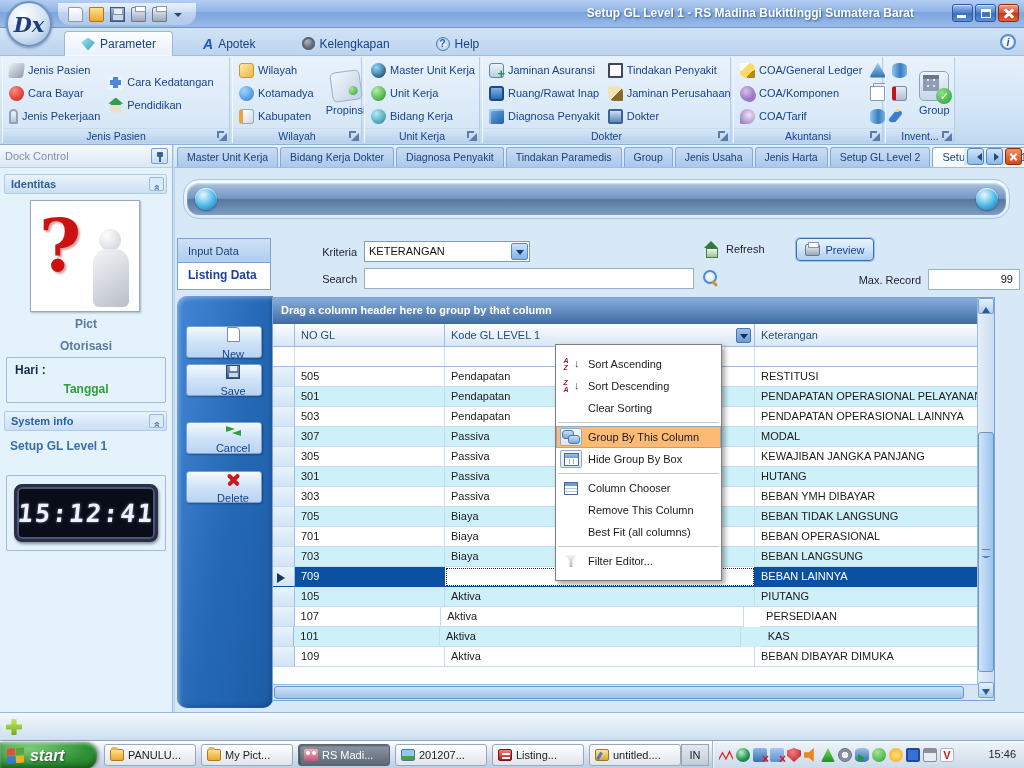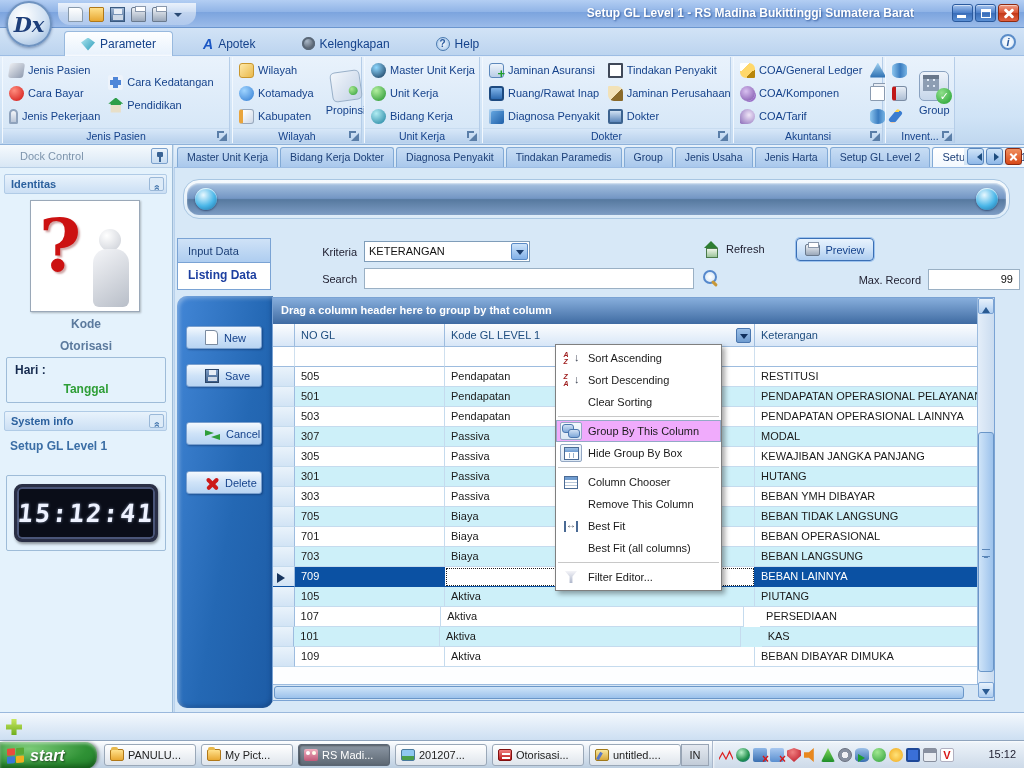--- a/index.html
+++ b/index.html
@@ -87,21 +87,21 @@
 .ic-copy{background:#fff;border:1px solid #8a9bb0;border-radius:1px;box-shadow:3px -3px 0 -1px #e8edf4,3px -3px 0 0 #8a9bb0;}
 .ic-cylinder{border-radius:50%/28%;background:linear-gradient(90deg,#8ec6ee,#3a7cc0 55%,#77b4e4);}
 .ic-film{background:linear-gradient(#e8eef6,#aebfd4);border:1px solid #7a8ca4;border-left:4px solid #c01818;}
 .ic-pencil{background:linear-gradient(135deg,#ffd24a 20%,#3a7cd0 20% 85%,#f0c8a0 85%);border-radius:2px 2px 4px 2px;transform:rotate(40deg);width:7px;}
 .ic-calc-check{background:linear-gradient(#eef3fa,#c6d6ea);border:1px solid #8aa2c0;}
 .ic-calc-check::before{content:"";position:absolute;left:3px;top:3px;width:16px;height:16px;background:linear-gradient(#4a5a70,#4a5a70) 0 0/16px 4px no-repeat,repeating-linear-gradient(90deg,#7a8ca4 0 4px,transparent 4px 6px),repeating-linear-gradient(#7a8ca4 0 4px,transparent 4px 6px);opacity:.8;}
 .ic-calc-check::after{content:"\2713";position:absolute;right:-4px;bottom:-4px;width:16px;height:16px;border-radius:50%;background:radial-gradient(circle at 35% 30%,#8fe08a,#1e9e2e);color:#fff;font-size:11px;font-weight:bold;text-align:center;line-height:16px;}
 
 
 .dock{position:absolute;left:0;top:145px;width:173px;height:567px;background:#e4f2fc;border-right:1px solid #9ebcd8;}
-.dockhdr{position:absolute;left:0;top:0;width:100%;height:23px;background:linear-gradient(#f6fafd,#d8e7f5);border-bottom:1px solid #b8cfe6;color:#7d94ac;font-size:11px;line-height:22px;padding-left:20px;}
+.dockhdr{position:absolute;left:0;top:0;width:100%;height:23px;background:linear-gradient(#f6fafd,#d8e7f5);border-bottom:1px solid #b8cfe6;color:#7d94ac;font-size:11px;line-height:22px;padding-left:5px;}
 .pinbtn{position:absolute;right:4px;top:3px;width:17px;height:16px;border:1px solid #7aa0cc;border-radius:2px;background:linear-gradient(#eaf3fc,#c8ddf2);cursor:pointer;}
 .pinbtn::before{content:"";position:absolute;left:5px;top:3px;width:6px;height:5px;background:#3a6394;border-radius:1px;}
 .pinbtn::after{content:"";position:absolute;left:7px;top:8px;width:2px;height:5px;background:#3a6394;}
 .grphdr{position:absolute;left:4px;right:5px;height:20px;background:linear-gradient(#e9f3fc,#cbdff4);border:1px solid #b0cbe6;border-radius:2px;color:#2c619e;font-weight:bold;line-height:18px;padding-left:6px;}
 .chevbtn{position:absolute;right:2px;top:2px;width:15px;height:14px;border:1px solid #9ab8d8;border-radius:2px;background:#ddebf8;color:#4a7ab0;text-align:center;cursor:pointer;}
 .chevbtn::before{content:"\00BB";display:inline-block;transform:rotate(-90deg);font-size:11px;line-height:13px;}
 .imgbox{position:absolute;left:30px;top:55px;width:110px;height:112px;background:#fff;border:1px solid #9aa8b8;box-shadow:1px 1px 2px rgba(0,0,0,.25);overflow:hidden;}
 .qmark{position:absolute;left:8px;top:2px;font-family:"DejaVu Serif",serif;font-size:72px;font-weight:bold;color:#cc1111;text-shadow:2px 2px 2px rgba(120,0,0,.35);}
 .figure-head{position:absolute;right:18px;top:28px;width:22px;height:22px;border-radius:50%;background:radial-gradient(circle at 35% 30%,#ffffff,#c8ccd4);}
 .figure-body{position:absolute;right:10px;top:48px;width:36px;height:58px;border-radius:14px 14px 6px 6px;background:linear-gradient(145deg,#f4f5f8,#b8bec8);}
@@ -149,21 +149,21 @@
 .house{width:16px;height:15px;position:relative;}
 .house::before{content:"";position:absolute;left:1px;top:0;border-left:7px solid transparent;border-right:7px solid transparent;border-bottom:7px solid #2e7d32;}
 .house::after{content:"";position:absolute;left:3px;top:7px;width:10px;height:8px;background:linear-gradient(#eef4e8,#9cc49a);border:1px solid #4a7a4a;}
 .previewbtn{position:absolute;left:621px;top:70px;width:78px;height:23px;border:1px solid #3a6fb5;border-radius:4px;background:linear-gradient(#e8f3fd,#cfe3f8 50%,#aecdf0);box-shadow:0 0 0 1px #9cc2ee;display:flex;align-items:center;justify-content:center;gap:5px;color:#15428b;cursor:pointer;}
 .printer{width:15px;height:12px;position:relative;background:linear-gradient(#eef1f5,#9aa8ba);border:1px solid #6a7a8e;border-radius:2px;}
 .printer::before{content:"";position:absolute;left:2px;top:-3px;width:9px;height:4px;background:#fff;border:1px solid #8a98ac;}
 .maxrec{position:absolute;left:753px;top:101px;width:92px;height:21px;background:#fff;border:1px solid #9ab0c4;text-align:right;padding:3px 6px 0 0;color:#111;}
 
 
 .actionpanel{position:absolute;left:2px;top:128px;width:96px;height:412px;border-radius:10px 0 10px 10px;background:linear-gradient(100deg,#4286d6,#2468b4 55%,#1d5ca6);box-shadow:inset 2px 2px 4px rgba(255,255,255,.35),inset -2px -2px 4px rgba(0,30,80,.3);}
-.abtn{position:absolute;left:9px;width:76px;height:23px;border:1px solid #7aa0cf;border-radius:3px;background:linear-gradient(#f4f9fe,#cfe3f8 50%,#b8d4f2);display:flex;align-items:center;gap:6px;padding-left:18px;color:#15428b;cursor:pointer;box-shadow:1px 1px 2px rgba(0,20,60,.35);}
+.abtn{position:absolute;left:9px;width:76px;height:32px;border:1px solid #7aa0cf;border-radius:3px;background:linear-gradient(#f4f9fe,#cfe3f8 50%,#b8d4f2);display:flex;align-items:center;gap:6px;padding-left:18px;color:#15428b;cursor:pointer;box-shadow:1px 1px 2px rgba(0,20,60,.35);flex-direction:column;}
 .ai{flex:none;position:relative;}
 .ai-new-doc{width:13px;height:15px;background:#fff;border:1px solid #7a8ba0;border-radius:0 4px 0 0;}
 .ai-save{width:14px;height:14px;background:linear-gradient(#7d9cc4,#3c5e8a);border:1px solid #2c4668;}
 .ai-save::before{content:"";position:absolute;left:3px;top:0;width:7px;height:5px;background:#e8eef6;}
 .ai-save::after{content:"";position:absolute;left:2px;bottom:1px;width:9px;height:4px;background:#cdd8e6;}
 .ai-cancel{width:15px;height:13px;}
 .ai-cancel::before{content:"";position:absolute;left:0;top:1px;width:0;height:0;border:5px solid transparent;border-left:9px solid #2e9e3a;transform:scaleY(.6);}
 .ai-cancel::after{content:"";position:absolute;right:0;bottom:-2px;width:0;height:0;border:5px solid transparent;border-right:9px solid #2e9e3a;transform:scaleY(.6);}
 .ai-delete{width:14px;height:14px;}
 .ai-delete::before,.ai-delete::after{content:"";position:absolute;left:0;top:6px;width:15px;height:3.5px;background:#cc1818;border-radius:2px;}
@@ -197,23 +197,23 @@
 .sarr.up{top:0;}
 .sarr.up::before{content:"";position:absolute;left:3px;top:4px;border:4px solid transparent;border-bottom:6px solid #2a5a92;}
 .sarr.down{top:384px;}
 .sarr.down::before{content:"";position:absolute;left:3px;top:6px;border:4px solid transparent;border-top:6px solid #2a5a92;}
 .vthumb{position:absolute;left:0;top:134px;width:16px;height:240px;background:linear-gradient(90deg,#cfe4f8,#9cc2ec);border:1px solid #6a96c8;border-radius:3px;}
 .vthumb::before{content:"";position:absolute;left:3px;right:3px;top:50%;height:6px;margin-top:-3px;border-top:1px solid #5a86b8;border-bottom:1px solid #5a86b8;box-shadow:0 3px 0 -2px #5a86b8;}
 .hscroll{position:absolute;left:0;top:386px;width:705px;height:16px;background:#d6e6f5;border-top:1px solid #9dbcdf;}
 .hthumb{position:absolute;left:1px;top:1px;width:690px;height:13px;background:linear-gradient(#cfe4f8,#9cc2ec);border:1px solid #6a96c8;border-radius:3px;}
 
 
-.ctxmenu{position:absolute;left:380px;top:176px;width:167px;background:#fff;border:1px solid #7f7f7f;box-shadow:3px 3px 5px rgba(0,0,0,.35);z-index:90;padding:2px 0;}
+.ctxmenu{position:absolute;left:380px;top:176px;width:167px;background:#fff;border:1px solid #7f7f7f;box-shadow:3px 3px 5px rgba(0,0,0,.35);z-index:90;padding:8px 0;}
 .mitem{position:relative;display:flex;align-items:center;height:22px;padding:0 8px 0 4px;color:#1a1a1a;cursor:pointer;}
-.mitem.hl{background:#f0abfc;box-shadow:inset 0 0 0 1px #93a9c6;}
+.mitem.hl{background:#fdba74;box-shadow:inset 0 0 0 1px #93a9c6;}
 .micbox{width:22px;height:18px;display:flex;align-items:center;justify-content:center;margin-right:6px;flex:none;}
 .micbox.boxed{border:1px solid #94a8c4;background:linear-gradient(#f4f8fc,#dce8f4);border-radius:2px;}
 .msep{height:1px;background:#c8c8c8;margin:3px 2px;}
 .mic{position:relative;display:inline-block;}
 .mic-sort-asc,.mic-sort-desc{width:17px;height:16px;}
 .mic-sort-asc::before{content:"A\A Z";white-space:pre;position:absolute;left:1px;top:1px;font-size:7px;line-height:7px;font-weight:bold;color:#a02020;}
 .mic-sort-desc::before{content:"Z\A A";white-space:pre;position:absolute;left:1px;top:1px;font-size:7px;line-height:7px;font-weight:bold;color:#a02020;}
 .mic-sort-asc::after,.mic-sort-desc::after{content:"\2193";position:absolute;right:0;top:1px;font-size:11px;line-height:13px;color:#404858;font-weight:bold;}
 .mic-group-by{width:18px;height:14px;}
 .mic-group-by::before{content:"";position:absolute;left:0;top:0;width:10px;height:7px;border-radius:3px;background:linear-gradient(#cfe0f4,#7fa8d8);border:1px solid #4a76ae;}
@@ -464,21 +464,21 @@
       <span class="pinbtn"></span>
     </div>
     <div class="grphdr" style="top:29px;"><span>Identitas</span>
       <span class="chevbtn"></span>
     </div>
     <div class="imgbox">
       <span class="qmark">?</span>
       <span class="figure-head"></span>
       <span class="figure-body"></span>
     </div>
-    <div class="dklabel" style="top:172px;">Kode</div>
+    <div class="dklabel" style="top:172px;">Pict</div>
     <div class="dklabel" style="top:194px;">Otorisasi</div>
     <div class="datebox">
       <span class="daylbl">Hari :</span>
       <span class="datelbl">Tanggal</span>
     </div>
     <div class="grphdr" style="top:266px;"><span>System info</span>
       <span class="chevbtn"></span>
     </div>
     <div class="formname">Setup GL Level 1</div>
     <div class="clockwrap">
@@ -693,26 +693,20 @@
         <div class="msep"></div>
         <div class="mitem">
           <span class="micbox">
             <i class="mic mic-column-chooser"></i>
           </span>
           <span>Column Chooser</span>
         </div>
         <div class="mitem">
           <span class="micbox"></span>
           <span>Remove This Column</span>
-        </div>
-        <div class="mitem">
-          <span class="micbox">
-            <i class="mic mic-best-fit"></i>
-          </span>
-          <span>Best Fit</span>
         </div>
         <div class="mitem">
           <span class="micbox"></span>
           <span>Best Fit (all columns)</span>
         </div>
         <div class="msep"></div>
         <div class="mitem">
           <span class="micbox">
             <i class="mic mic-filter"></i>
           </span>
@@ -747,21 +741,21 @@
         <div class="task active">
           <span class="tki tki-app"></span>
           <span>RS Madi...</span>
         </div>
         <div class="task">
           <span class="tki tki-image"></span>
           <span>201207...</span>
         </div>
         <div class="task">
           <span class="tki tki-office"></span>
-          <span>Otorisasi...</span>
+          <span>Listing...</span>
         </div>
         <div class="task">
           <span class="tki tki-paint"></span>
           <span>untitled....</span>
         </div>
       </div>
     <div class="langbox">IN</div>
     <div class="tray" id="trayIcons">
         <span class="tico t-pulse-icon"></span>
         <span class="tico t-globe-icon"></span>
@@ -771,15 +765,15 @@
         <span class="tico t-speaker-icon"></span>
         <span class="tico t-ansav-icon"></span>
         <span class="tico t-history-icon"></span>
         <span class="tico t-database-icon"></span>
         <span class="tico t-update-icon"></span>
         <span class="tico t-sun-icon"></span>
         <span class="tico t-display-icon"></span>
         <span class="tico t-window-icon"></span>
         <span class="tico t-antivirus-v-icon"></span>
       </div>
-    <span class="trayclock">15:12</span>
+    <span class="trayclock">15:46</span>
   </div>
 </div>
 
 </body></html>

